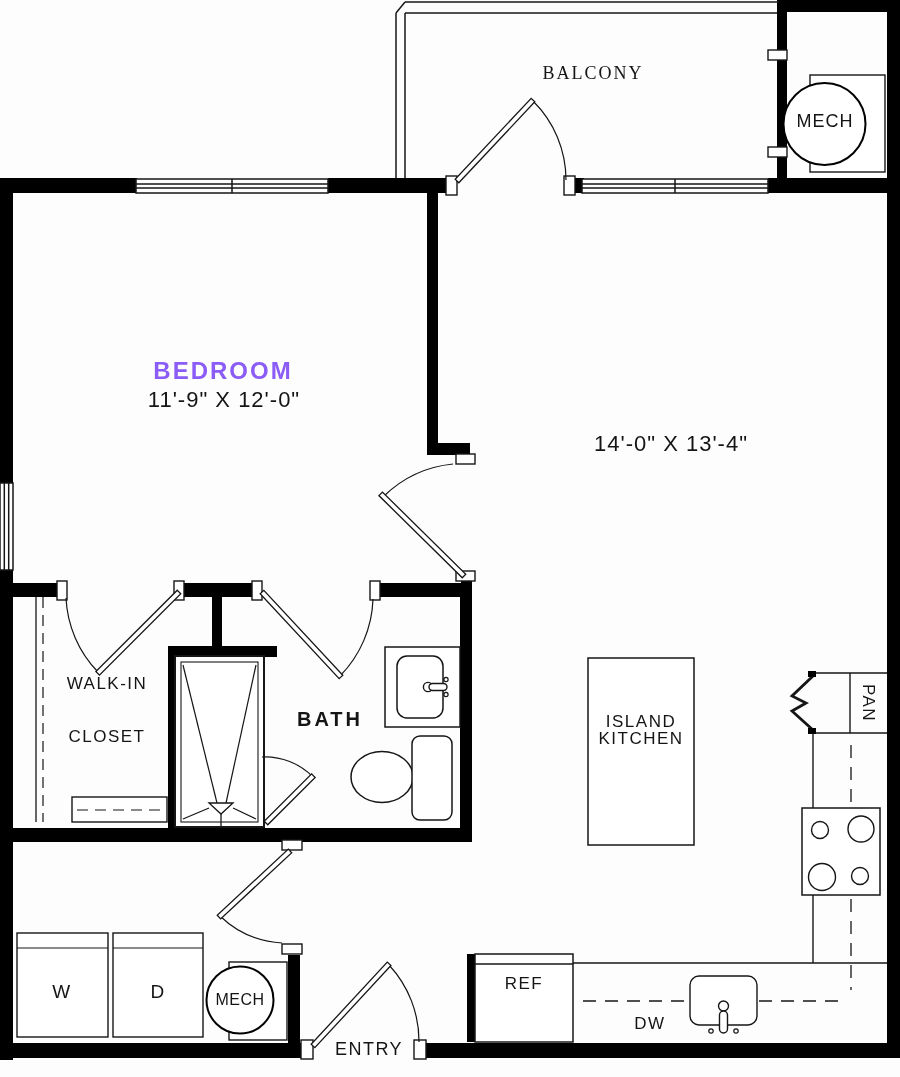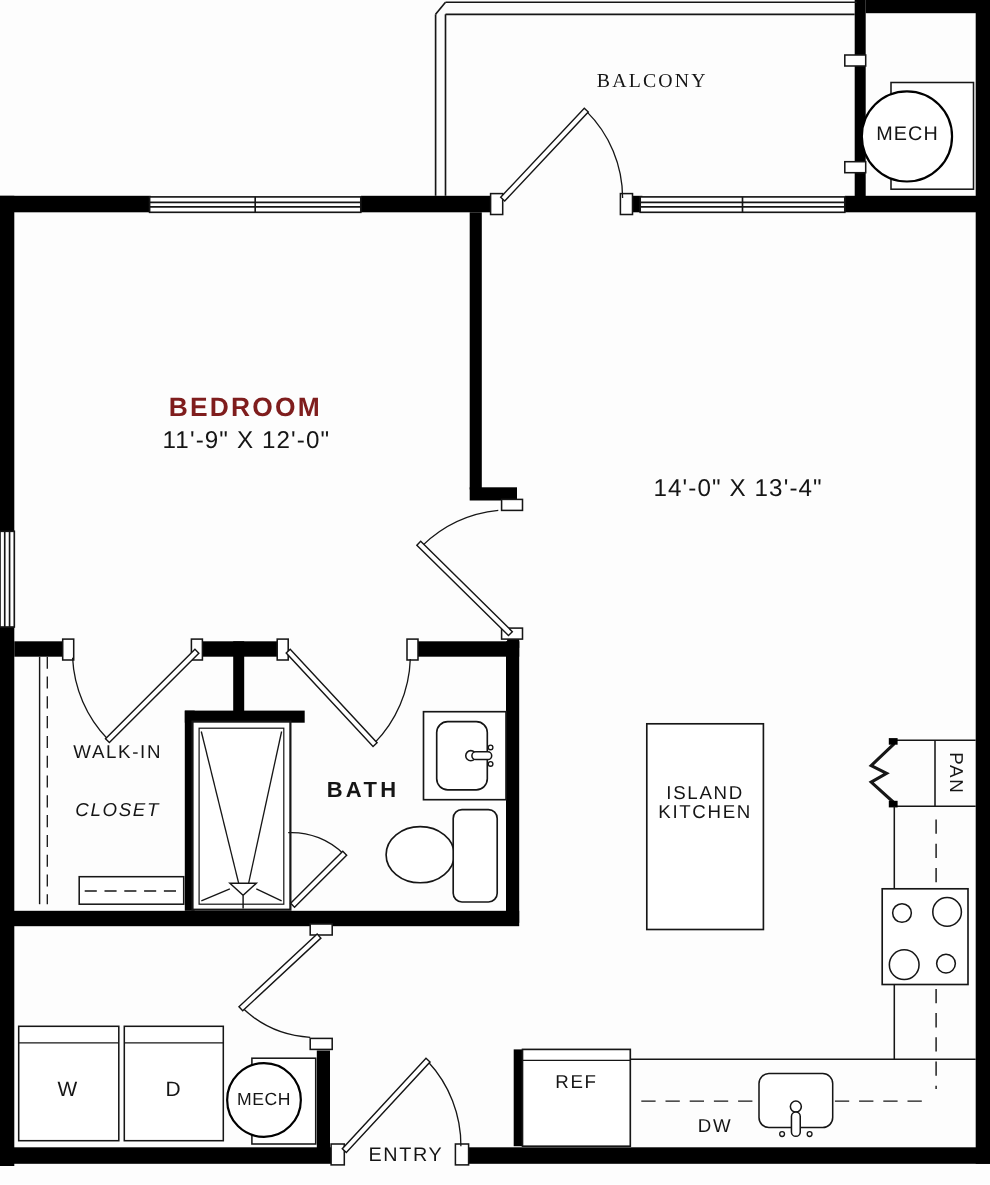--- a/index.html
+++ b/index.html
@@ -2,21 +2,21 @@
 <html><head>
 <meta charset="utf-8">
 <style>
   html,body{margin:0;padding:0;background:#ffffff;}
   .plan{position:relative;width:900px;height:1077px;background:#fdfdfd;overflow:hidden;
         font-family:"Liberation Sans", sans-serif;color:#111;}
   .plan svg{position:absolute;left:0;top:0;}
   .lbl{position:absolute;transform:translate(-50%,-50%);white-space:nowrap;color:#151515;
        letter-spacing:1.5px;line-height:1.1;text-align:center;}
   .lbl.rot{transform:translate(-50%,-50%) rotate(90deg);}
-  .title{font-weight:700;font-size:24px;letter-spacing:2px;color:#7f1d1d;}
+  .title{font-weight:700;font-size:24px;letter-spacing:2px;color:#8b5cf6;}
   .dims{font-size:22px;letter-spacing:1px;}
   .small{font-size:17px;}
 </style>
 </head>
 <body>
 
 <div class="plan">
 
 <svg width="900" height="1077" viewBox="0 0 900 1077">
 
@@ -214,21 +214,21 @@
   <div class="lbl small" style="left:593px;top:74px;font-size:18px;letter-spacing:2px;font-family:Liberation Serif, serif;">BALCONY</div>
 
   <div class="lbl" style="left:825px;top:122px;font-size:18px;letter-spacing:1px;">MECH</div>
 
   <div class="lbl title" style="left:223px;top:371px;">BEDROOM</div>
   <div class="lbl dims" style="left:224px;top:400px;">11'-9" X 12'-0"</div>
 
   <div class="lbl dims" style="left:671px;top:444px;">14'-0" X 13'-4"</div>
 
   <div class="lbl small" style="left:107px;top:684px;">WALK-IN</div>
-  <div class="lbl small" style="left:107px;top:737px;font-style:italic;">CLOSET</div>
+  <div class="lbl small" style="left:107px;top:737px;">CLOSET</div>
 
   <div class="lbl" style="left:330px;top:719px;font-size:20px;font-weight:600;letter-spacing:3px;">BATH</div>
 
   <div class="lbl small" style="left:641px;top:739px;">KITCHEN</div>
   <div class="lbl small" style="left:641px;top:722px;">ISLAND</div>
 
   <div class="lbl rot small" style="left:868px;top:703px;">PAN</div>
 
   <div class="lbl" style="left:62px;top:992px;font-size:19px;">W</div>
   <div class="lbl" style="left:158px;top:992px;font-size:19px;">D</div>

